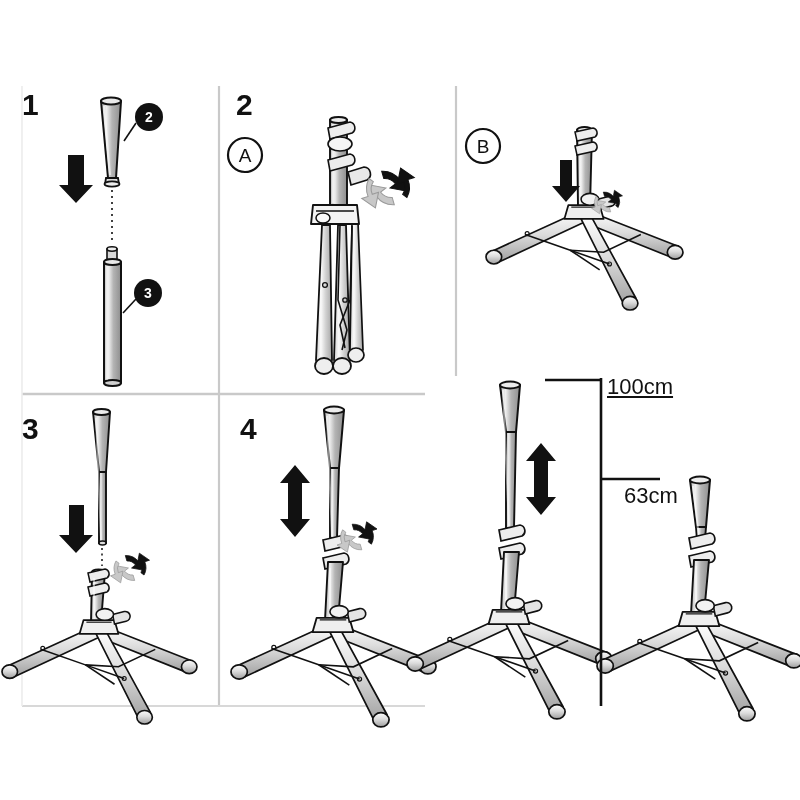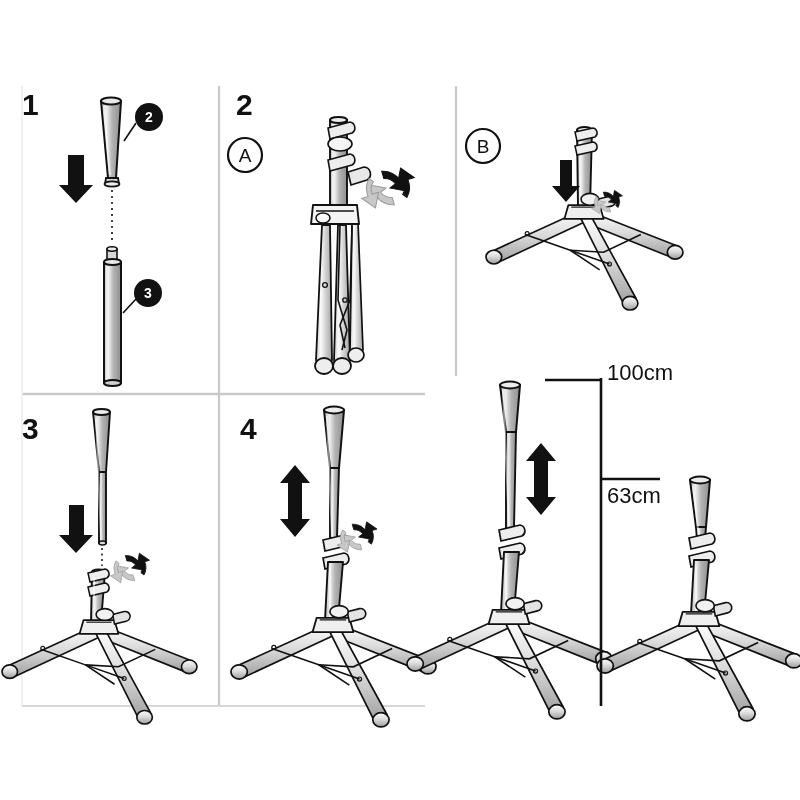--- a/index.html
+++ b/index.html
@@ -274,16 +274,16 @@
       <line x1="545" y1="380" x2="601" y2="380" stroke="#111" stroke-width="2.6"></line>
       <line x1="601" y1="479" x2="660" y2="479" stroke="#111" stroke-width="2.6"></line>
     </g>
   </svg>
 
   <div class="txt stepnum" style="left:22px;top:88px;">1</div>
   <div class="txt stepnum" style="left:236px;top:88px;">2</div>
   <div class="txt stepnum" style="left:22px;top:412px;">3</div>
   <div class="txt stepnum" style="left:240px;top:412px;">4</div>
 
-  <div class="txt dim" style="left:607px;top:360px;">100cm</div>
-  <div class="txt dim" style="left:607px;top:483px;">63cm</div>
+  <div class="txt dim" style="left:607px;top:374px;text-decoration:underline;">100cm</div>
+  <div class="txt dim" style="left:624px;top:483px;">63cm</div>
 
 </div>
 
 </body></html>

